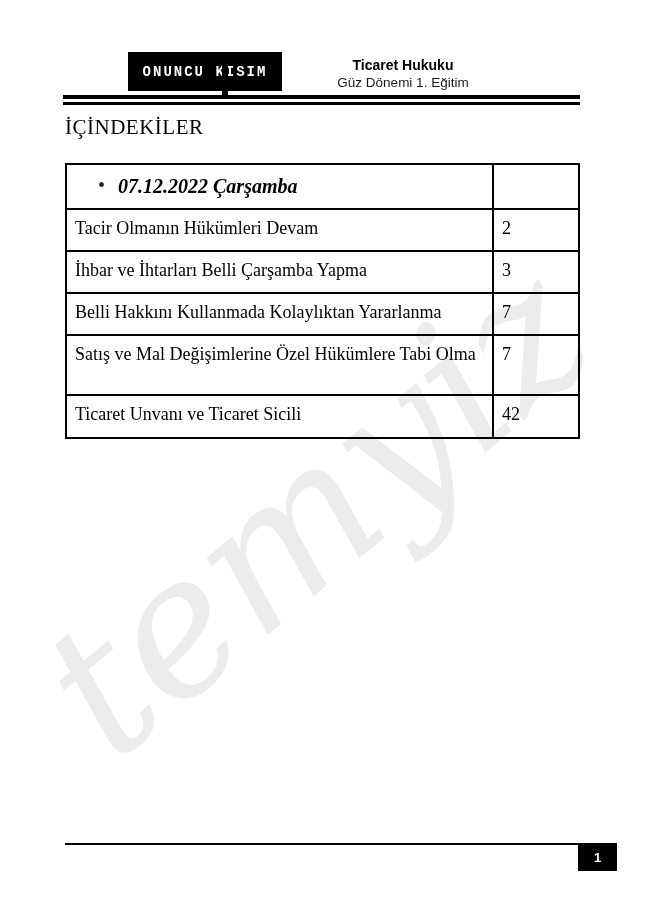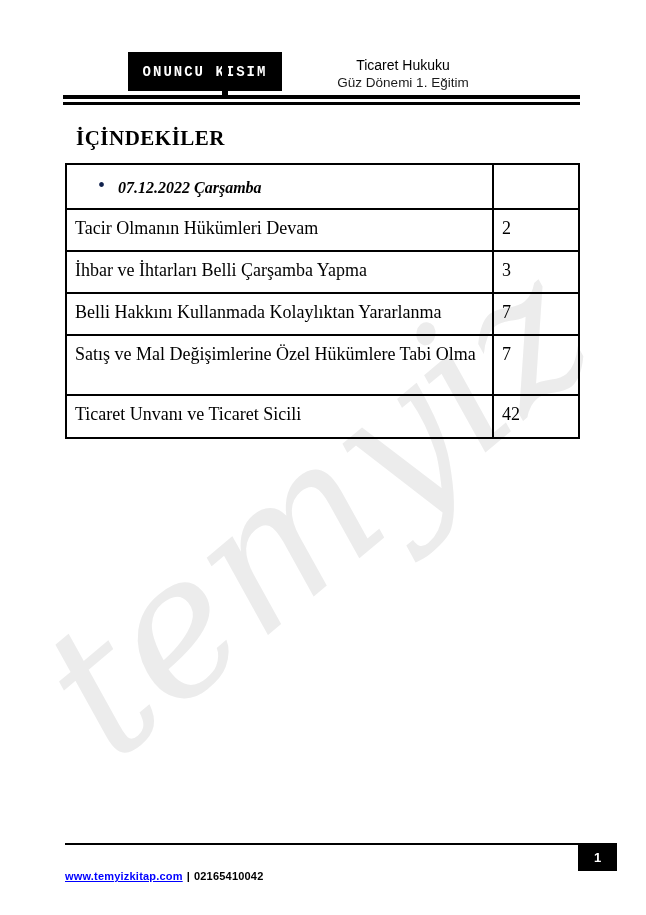--- a/index.html
+++ b/index.html
@@ -36,38 +36,38 @@
     z-index: 3;
   }
   .header-center {
     position: absolute;
     left: 228px; top: 56px;
     width: 350px;
     text-align: center;
     font-family: "Liberation Sans", sans-serif;
     z-index: 2;
   }
-  .course-title   { font-weight: normal; font-size: 14px; line-height: 18px; }
+  .course-title   { font-weight: bold; font-size: 14px; line-height: 18px; }
   .course-subtitle{ font-weight: normal; font-size: 13.5px; line-height: 17px; color: #1a1a1a; }
   .double-rule {
     position: absolute;
     left: 63px; top: 95px;
     width: 517px; height: 3px;
     border-top: 4px solid #000;
     border-bottom: 3px solid #000;
     z-index: 1;
   }
 
   
   .page-title {
     position: absolute;
     left: 65px; top: 115px;
-    margin: 11px;
+    margin: 0;
     font-family: "Liberation Serif", serif;
-    font-weight: bold;
+    font-weight: normal;
     font-size: 21px;
     letter-spacing: 0.5px;
     z-index: 2;
   }
 
   
   .watermark {
     position: absolute;
     left: 315px; top: 510px;
     transform: translate(-50%, -50%) rotate(-40deg);
@@ -111,21 +111,21 @@
   .bullet {
     color: #10214d;
     font-size: 20px;
     margin-left: 23px;
     margin-right: 13px;
     vertical-align: 1px;
   }
   .date-text {
     font-weight: bold;
     font-style: italic;
-    font-size: 16px;
+    font-size: 20px;
   }
 
   
   .footer-rule {
     position: absolute;
     left: 65px; top: 843px;
     width: 513px; height: 2px;
     background: #000;
     z-index: 2;
   }
@@ -209,17 +209,14 @@
         <td class="title-cell">Ticaret Unvanı ve Ticaret Sicili</td>
         <td class="page-cell">42</td>
       </tr>
     </tbody>
   </table>
 
   <div class="footer-rule"></div>
   <div class="page-number-box">
     <span>1</span>
   </div>
-  <div class="footer-contact">
-    <a>www.temyizkitap.com</a><span class="footer-sep">|</span><span class="footer-phone">02165410042</span>
-  </div>
 
 </div>
 
 </body></html>

